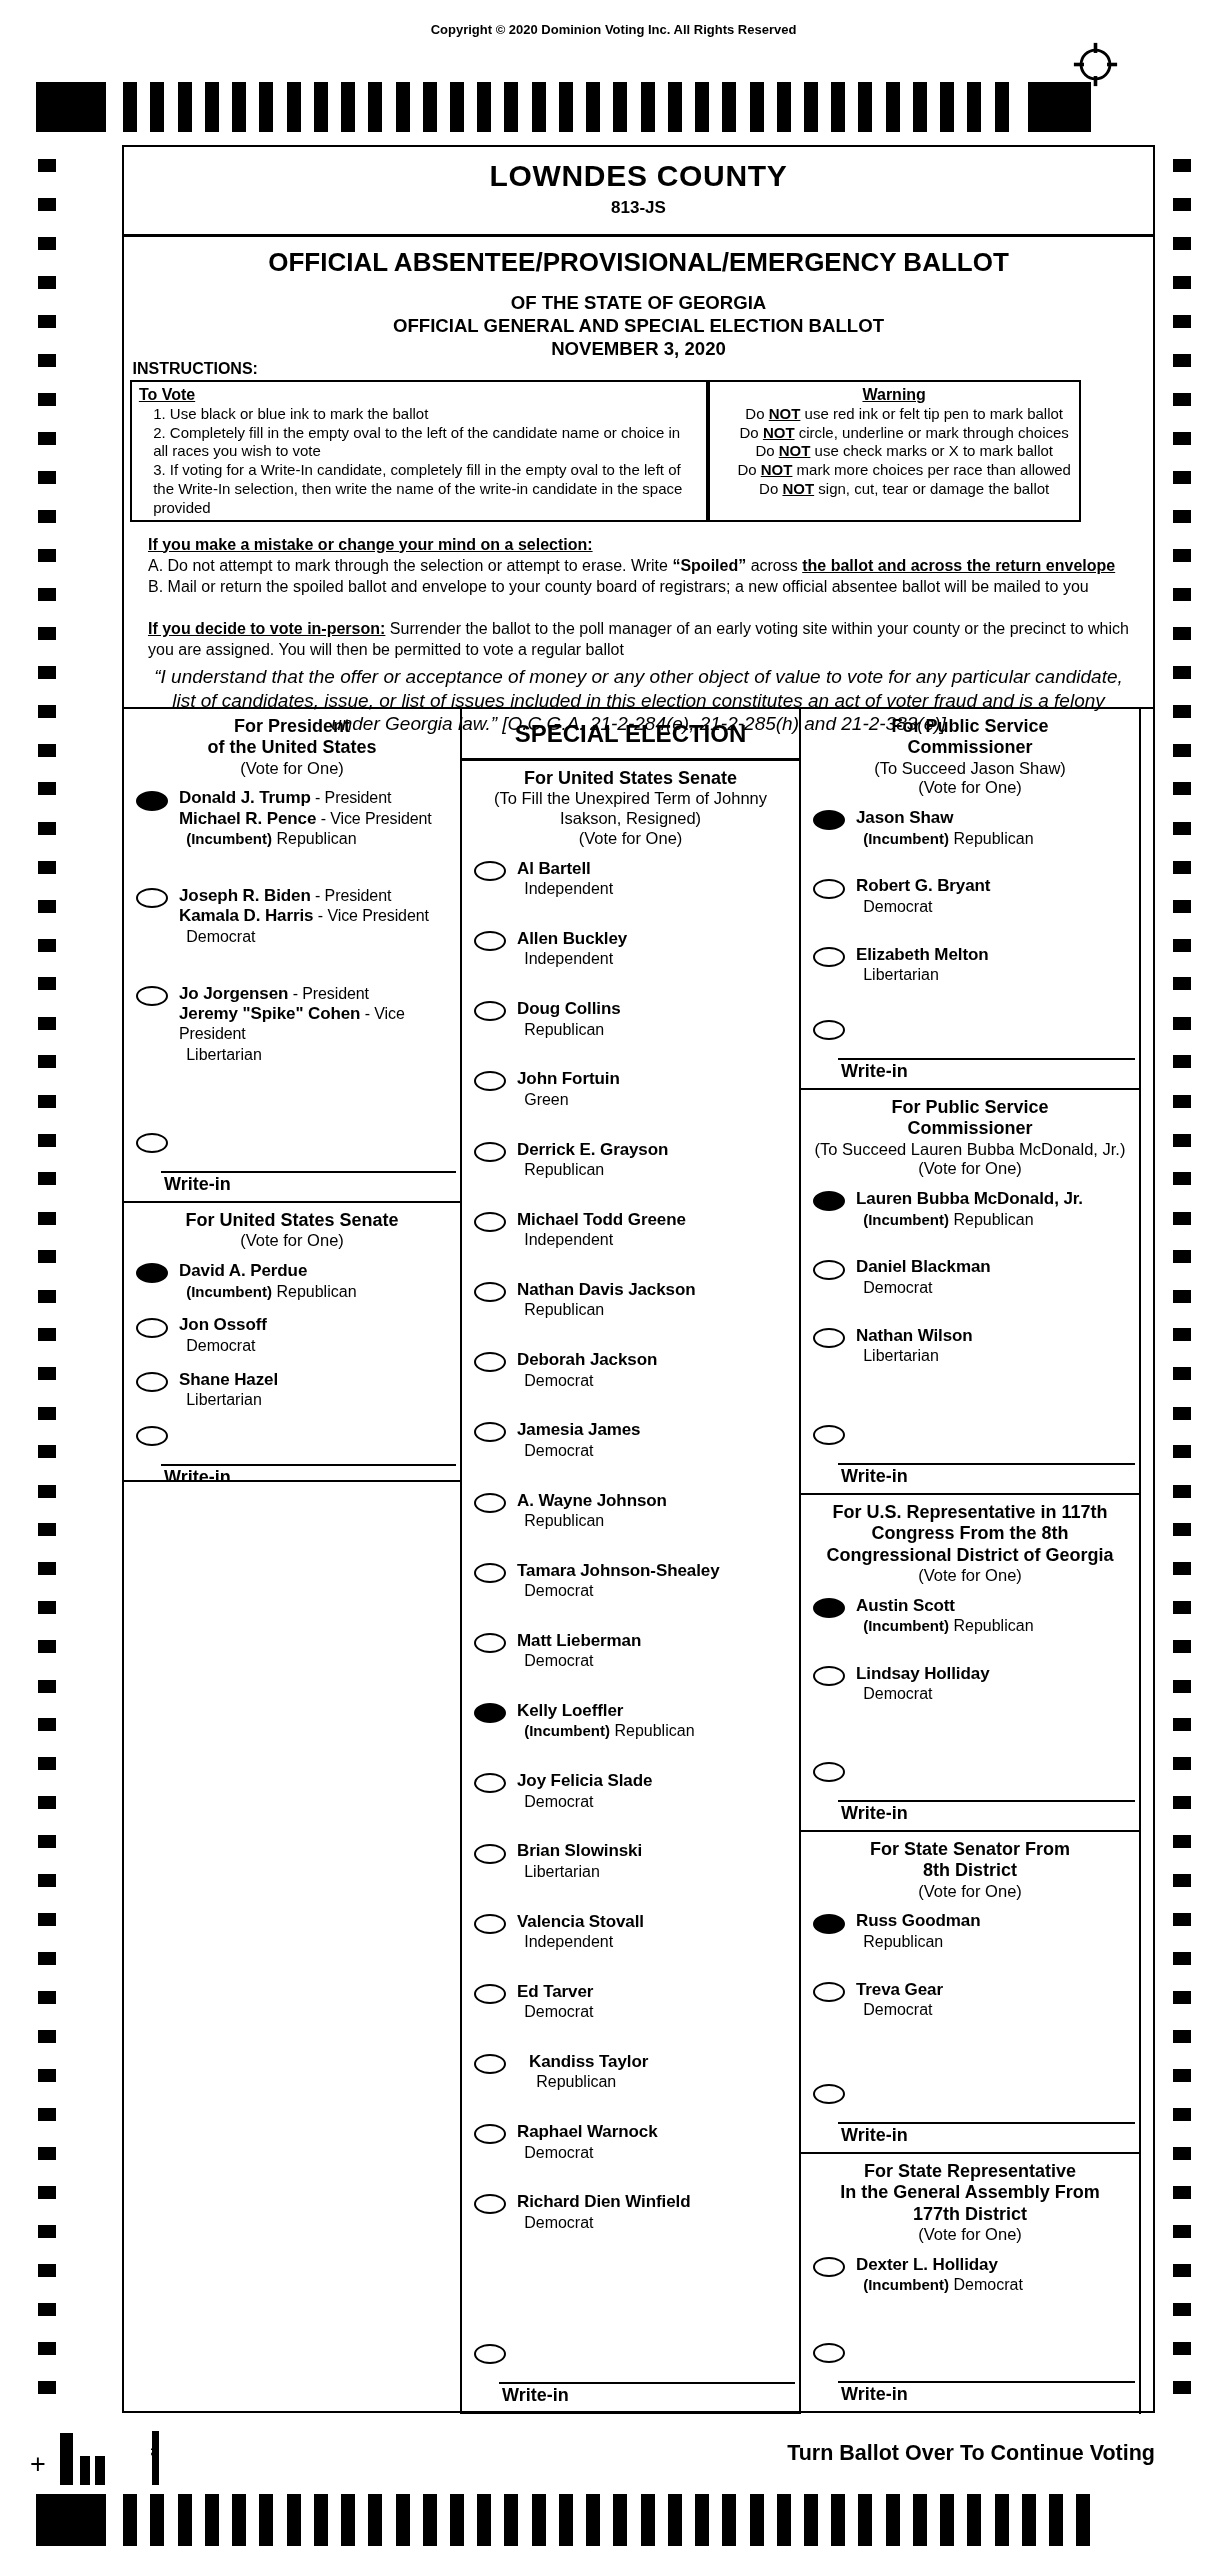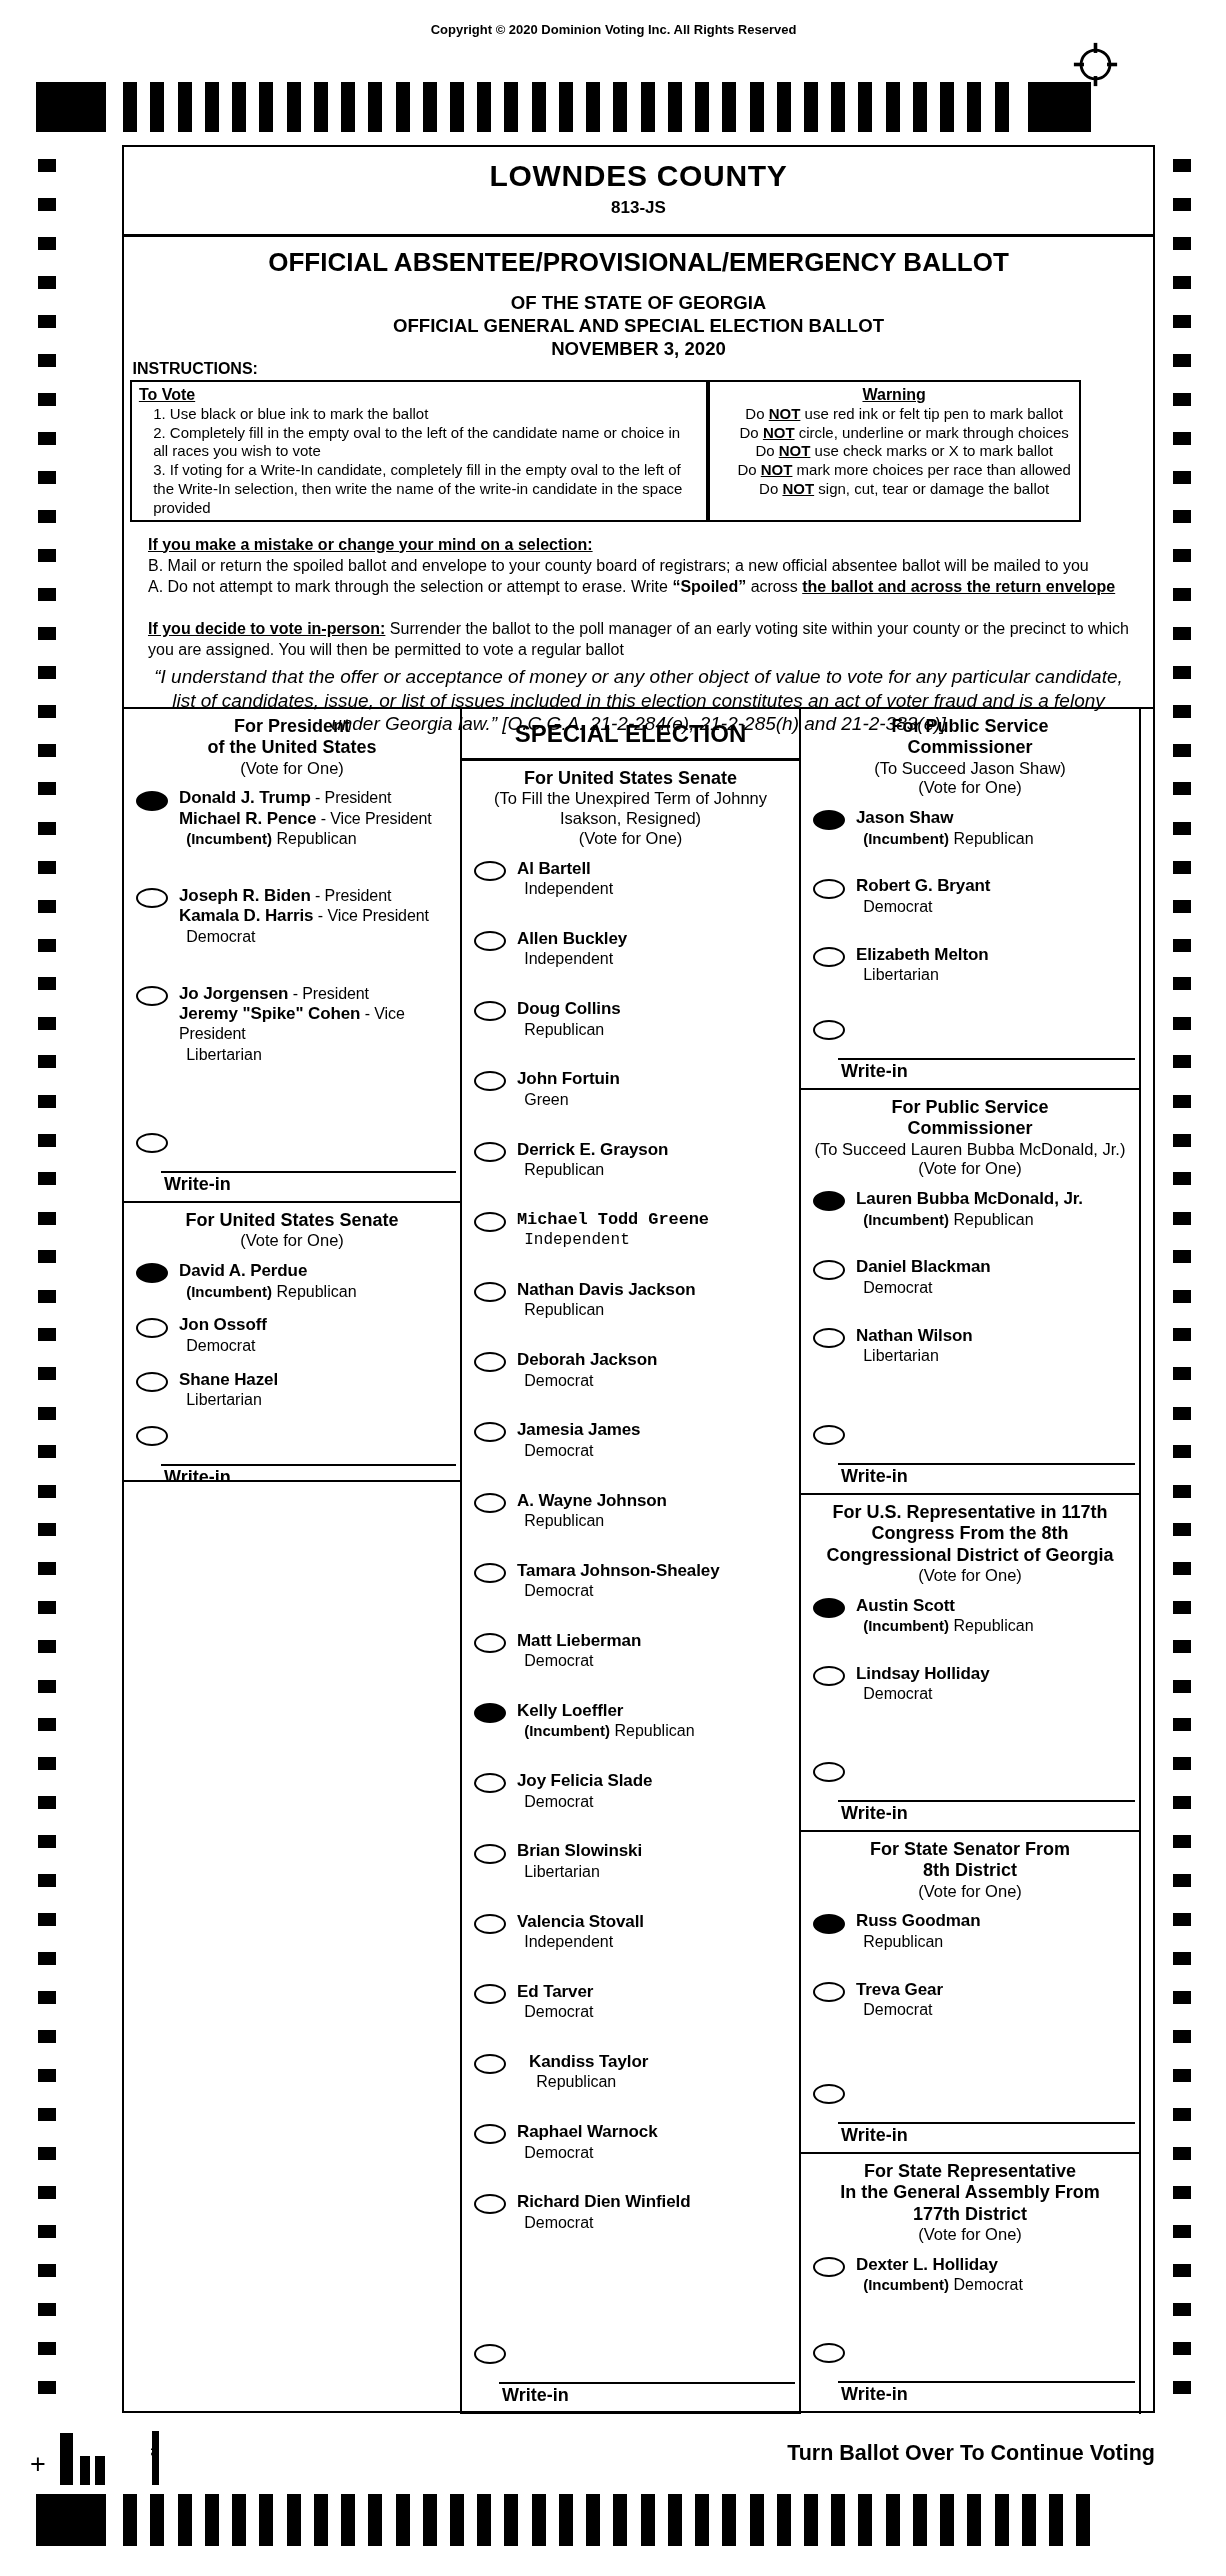--- a/index.html
+++ b/index.html
@@ -116,22 +116,22 @@
             <p class="item"><span>Do </span><span style="font-weight: bold; text-decoration: underline;">NOT</span><span> circle, underline or mark through choices</span></p>
             <p class="item"><span>Do </span><span style="font-weight: bold; text-decoration: underline;">NOT</span><span> use check marks or X to mark ballot</span></p>
             <p class="item"><span>Do </span><span style="font-weight: bold; text-decoration: underline;">NOT</span><span> mark more choices per race than allowed</span></p>
             <p class="item"><span>Do </span><span style="font-weight: bold; text-decoration: underline;">NOT</span><span> sign, cut, tear or damage the ballot</span></p>
           </div>
       </div>
     </div>
 
     <div class="mistake" id="mistake-sec">
         <p class="m-head"><span style="font-weight: bold; text-decoration: underline;">If you make a mistake or change your mind on a selection:</span></p>
+        <p><span>A. Do not attempt to mark through the selection or attempt to erase.  Write </span><span style="font-weight: bold;">“Spoiled”</span><span> across </span><span style="font-weight: bold; text-decoration: underline;">the ballot and across the return envelope</span></p>
         <p><span>B. Mail or return the spoiled ballot and envelope to your county board of registrars; a new official absentee ballot will be mailed to you</span></p>
-        <p><span>A. Do not attempt to mark through the selection or attempt to erase.  Write </span><span style="font-weight: bold;">“Spoiled”</span><span> across </span><span style="font-weight: bold; text-decoration: underline;">the ballot and across the return envelope</span></p>
         <p class="m-gap"><span style="font-weight: bold; text-decoration: underline;">If you decide to vote in-person:</span><span>  Surrender the ballot to the poll manager of an early voting site within your county or the precinct to which you are assigned.  You will then be permitted to vote a regular ballot</span></p>
       </div>
 
     <div class="fraud">“I understand that the offer or acceptance of money or any other object of value to vote for any particular candidate, list of candidates, issue, or list of issues included in this election constitutes an act of voter fraud and is a felony under Georgia law.” [O.C.G.A. 21-2-284(e), 21-2-285(h) and 21-2-383(e)]</div>
 
     <div class="contests" id="contests">
         <div class="col col1">
           <div class="contest" style="height: 494px;">
             <div class="c-head">
               <div class="c-title">For President</div>
@@ -238,21 +238,21 @@
                 <div class="cparty"><span>Green</span></div>
               </div>
             </div>
             <div class="cand" style="margin-bottom: 29px;">
               <span class="oval"></span>
               <div class="ctext">
                 <div class="cname"><b>Derrick E. Grayson</b></div>
                 <div class="cparty"><span>Republican</span></div>
               </div>
             </div>
-            <div class="cand" style="margin-bottom: 29px; font-family: Liberation Mono, monospace;">
+            <div class="cand" style="margin-bottom: 29px;">
               <span class="oval"></span>
               <div class="ctext">
                 <div class="cname"><b>Michael Todd Greene</b></div>
                 <div class="cparty"><span>Independent</span></div>
               </div>
             </div>
             <div class="cand" style="margin-bottom: 29px;">
               <span class="oval"></span>
               <div class="ctext">
                 <div class="cname"><b>Nathan Davis Jackson</b></div>

